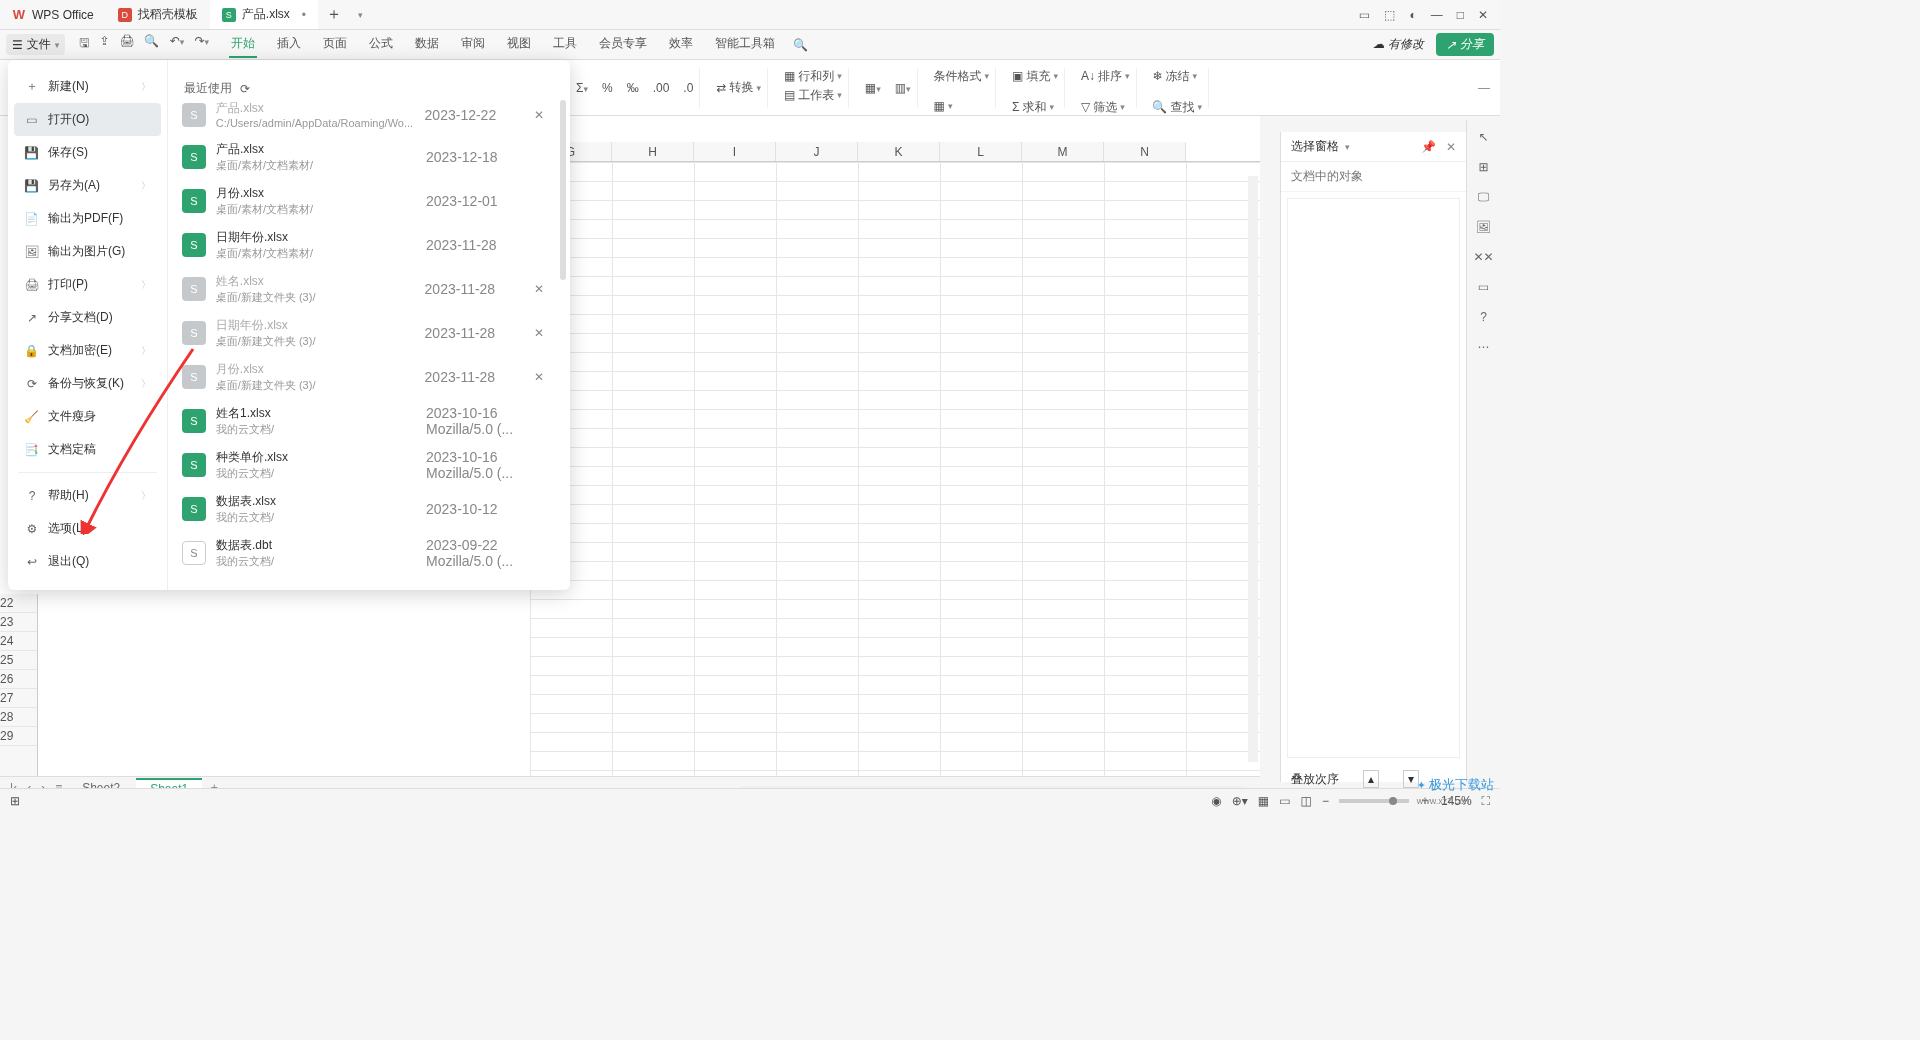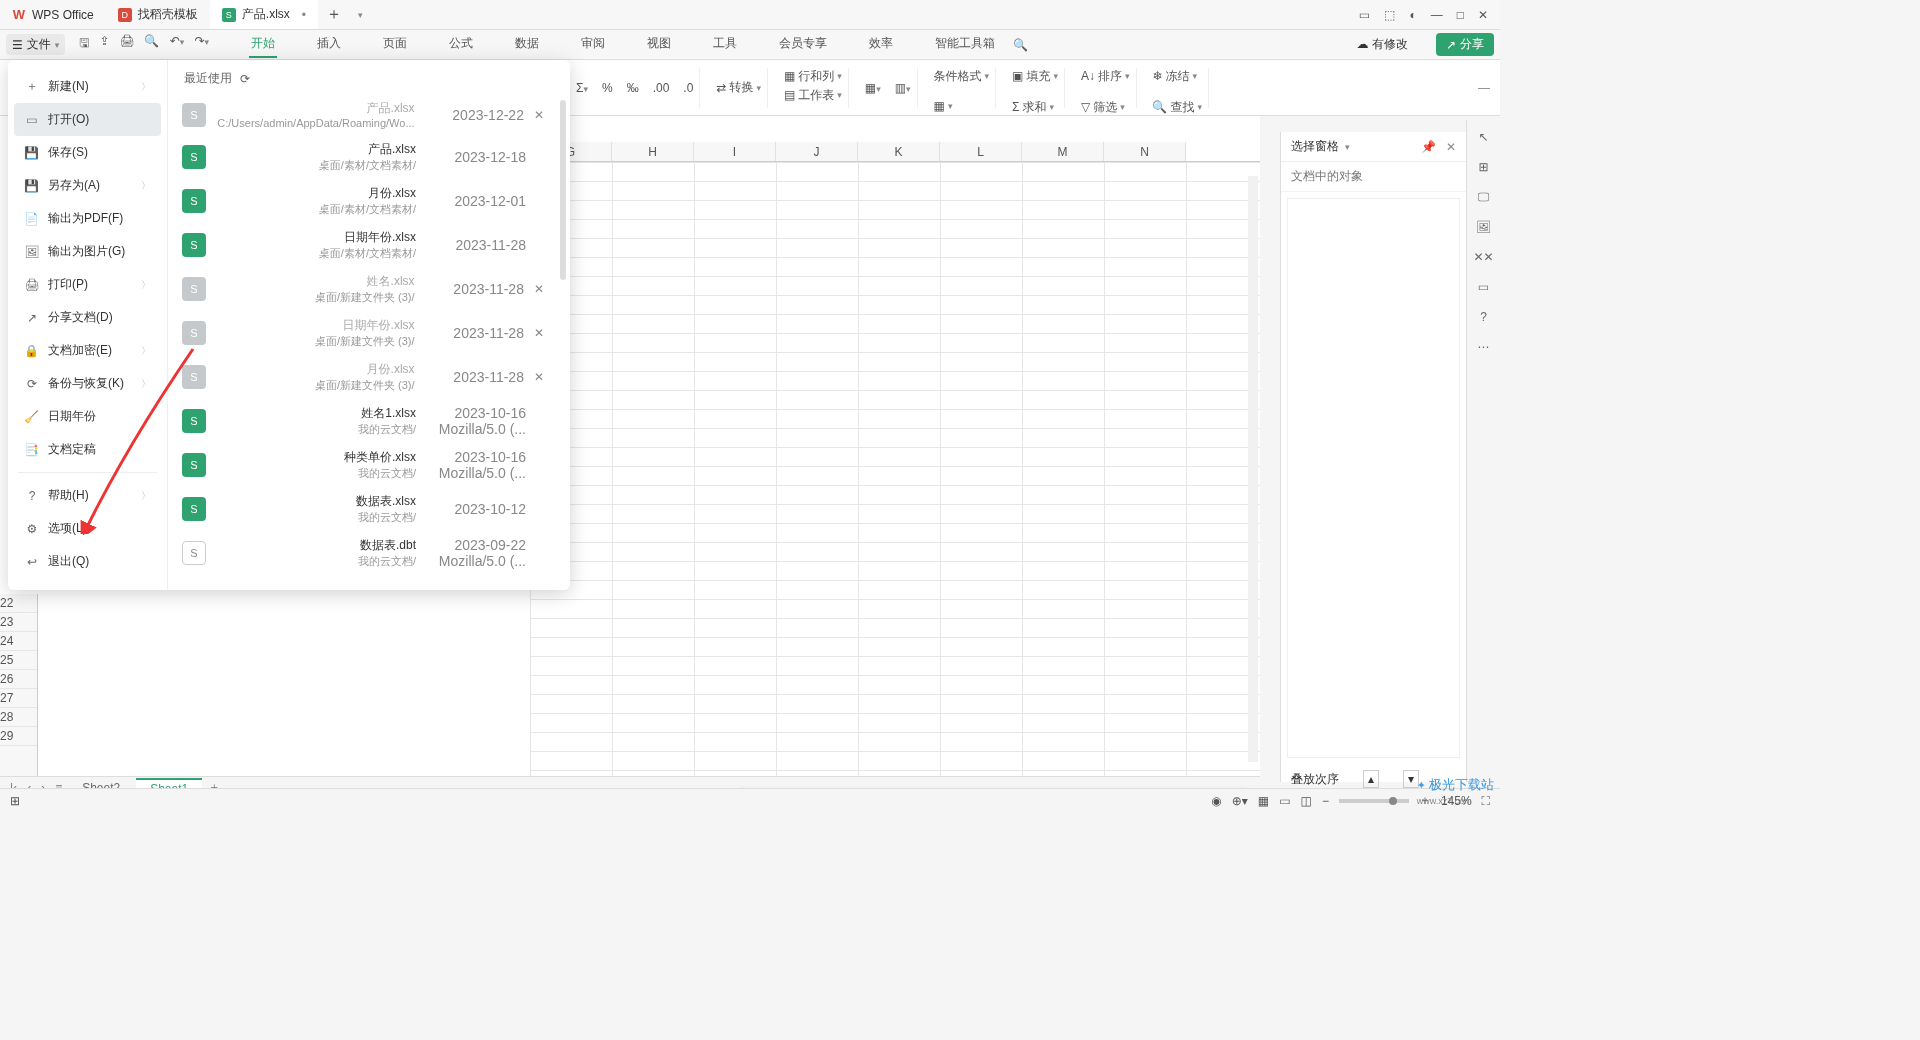--- a/index.html
+++ b/index.html
@@ -13,36 +13,36 @@
 .xls-icon { background:#2ea36f; color:#fff; border-radius:2px; width:14px; height:14px; font-size:9px; display:flex; align-items:center; justify-content:center;}
 .tab-close { color:#888; margin-left:6px;}
 .tab-plus { padding: 0 8px; color:#555; font-size:16px;}
 .win-controls { margin-left:auto; display:flex; gap:14px; padding-right:12px; color:#555;}
 .win-controls span{ cursor:pointer;}
 .menubar { height:30px; background:#f7f7f7; display:flex; align-items:center; border-bottom:1px solid #ddd; padding:0 6px;}
 .menu-left { display:flex; align-items:center; gap:6px;}
 .file-btn { display:flex; align-items:center; gap:4px; padding:2px 6px; background:#e9e9e9; border-radius:4px;}
 .qat { display:flex; gap:10px; margin-left:8px; color:#555;}
 .menutabs { display:flex; gap:18px; margin-left:20px;}
-.menutab { color:#555; padding:4px 2px;margin-left:20px;}
+.menutab { color:#555; padding:4px 2px;}
 .menutab.active { color:#2ea36f; border-bottom:2px solid #2ea36f;}
-.menu-right { margin-left:auto; display:flex; align-items:center; gap:28px;}
+.menu-right { margin-left:auto; display:flex; align-items:center; gap:12px;font-style:italic;}
 .share-btn { background:#2ea36f; color:#fff; padding:3px 10px; border-radius:4px; display:flex; align-items:center; gap:4px;}
 .ribbon { height:56px; background:#fff; border-bottom:1px solid #ddd; display:flex; align-items:center; padding-left:570px; gap:10px; color:#555;}
 .rib-group { display:flex; align-items:center; gap:14px; padding:0 6px; border-right:1px solid #eee; height:40px;}
 .rib-item { display:flex; align-items:center; gap:3px;}
 .caret { font-size:9px; color:#888;}
 .dropdown-panel { position:absolute; left:8px; top:60px; width:562px; height:530px; background:#fff; box-shadow:0 4px 20px rgba(0,0,0,0.18); border-radius:6px; display:flex; z-index:100;}
 .file-sidemenu { width:160px; padding:10px 6px; border-right:1px solid #eee;}
 .sm-item { display:flex; align-items:center; gap:8px; padding:8px 10px; border-radius:4px; color:#333; position:relative;}
 .sm-item.selected { background:#e8ebee;}
 .sm-item .arrow { margin-left:auto; color:#aaa; font-size:10px;}
 .sm-divider{ height:1px; background:#eee; margin:6px 4px;}
 .sm-icon { width:16px; text-align:center; color:#666;}
-.recent-panel { flex:1; padding:10px 0 0 16px; position:relative;text-align:right;}
+.recent-panel { flex:1; padding:20px 0 0 16px; position:relative;}
 .recent-head { display:flex; align-items:center; gap:8px; color:#666; margin-bottom:6px;}
 .recent-list { position:absolute; top:34px; bottom:8px; left:8px; right:14px; overflow-y:auto;}
 .recent-item { display:flex; align-items:center; gap:10px; padding:6px 6px; border-radius:4px;}
 .recent-item .ficon{ width:24px; height:24px; border-radius:4px; display:flex; align-items:center; justify-content:center; font-size:11px; color:#fff;}
 .ficon.green{ background:#2ea36f;}
 .ficon.gray{ background:#c5c9cc;}
 .ficon.white{ background:#fff; border:1px solid #ccc; color:#888;}
 .recent-item .finfo{ display:flex; flex-direction:column; width:200px;}
 .recent-item .fname{ color:#333; font-size:12px;}
 .recent-item.dim .fname{ color:#aaa;}
@@ -234,21 +234,21 @@
         <span>文档加密(E)</span>
         <span class="arrow">〉</span>
       </div>
       <div class="sm-item">
         <span class="sm-icon">⟳</span>
         <span>备份与恢复(K)</span>
         <span class="arrow">〉</span>
       </div>
       <div class="sm-item">
         <span class="sm-icon">🧹</span>
-        <span>日期年份</span>
+        <span>文件瘦身</span>
       </div>
       <div class="sm-item">
         <span class="sm-icon">📑</span>
         <span>文档定稿</span>
       </div>
       <div class="sm-divider"></div>
       <div class="sm-item">
         <span class="sm-icon">?</span>
         <span>帮助(H)</span>
         <span class="arrow">〉</span>

